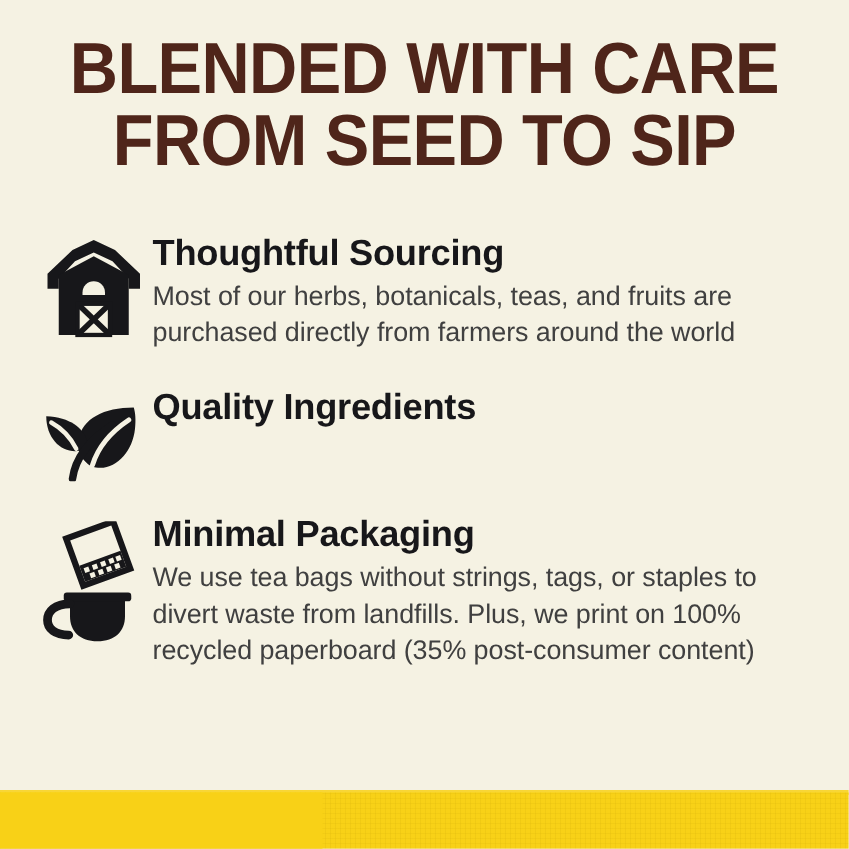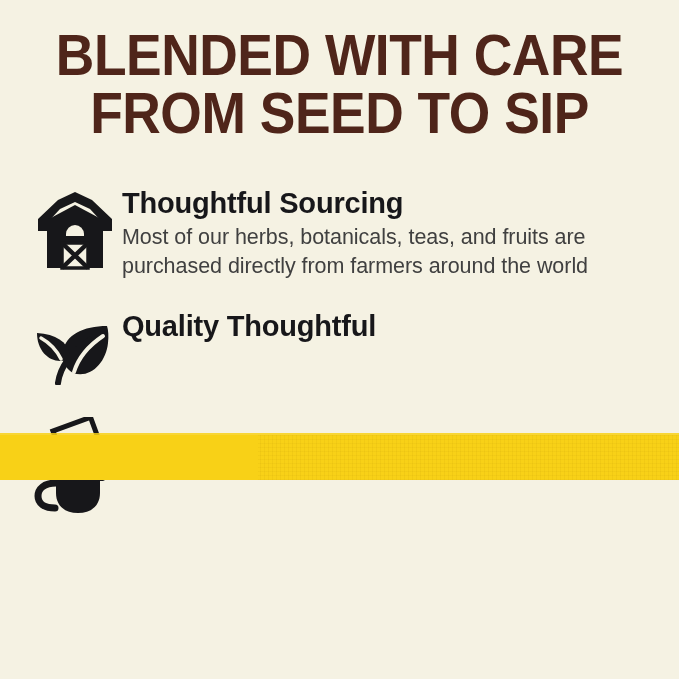--- a/index.html
+++ b/index.html
@@ -10,21 +10,21 @@
     width: 679px;
     height: 679px;
     overflow: hidden;
     background: #f5f2e3;
     font-family: "Liberation Sans", sans-serif;
     -webkit-font-smoothing: antialiased;
   }
   .infographic {
     position: relative;
     width: 679px;
-    height: 480px;
+    height: 679px;
     background: #f5f2e3;
     box-sizing: border-box;
   }
 
   
   .headline {
     position: absolute;
     left: 0;
     top: 26px;
     width: 679px;
@@ -175,21 +175,21 @@
 
           <path d="M3 10 C3 27 14 38 26 38 C32 38 35 35 36 31 C33 19 22 11 3 10 Z" fill="#17171a"></path>
 
           <path d="M24 60 C26 45 36 30 56 17" stroke="#17171a" stroke-width="6" fill="none" stroke-linecap="round"></path>
 
           <path d="M40 49 C44 36 54 23 69 13" stroke="#f5f2e3" stroke-width="4" fill="none" stroke-linecap="round"></path>
           <path d="M27 36 C23 28 16 20 7 15" stroke="#f5f2e3" stroke-width="3.5" fill="none" stroke-linecap="round"></path>
         </svg>
       </div>
       <div class="feature-body">
-        <h2 class="feature-title">Quality Thoughtful</h2>
+        <h2 class="feature-title">Quality Ingredients</h2>
       </div>
     </div>
 
     <div class="feature feature--packaging">
       <div class="feature-icon">
         <svg width="82" height="100" viewBox="0 0 82 100" aria-hidden="true">
 
           <g transform="rotate(-20 45 30)">
             <rect x="26" y="6" width="40" height="40" fill="none" stroke="#17171a" stroke-width="5"></rect>
             <rect x="28.5" y="30" width="35" height="13.5" fill="#17171a"></rect>
@@ -207,20 +207,24 @@
             </g>
           </g>
 
           <path d="M18 58 L70 58 L70 62 L66 62 L66 76 C66 88 58 96 44 96 C30 96 22 88 22 76 L22 62 L18 62 Z" fill="#17171a"></path>
 
           <rect x="17" y="57" width="54" height="7" rx="2.5" fill="#17171a"></rect>
 
           <path d="M22 66 C10 66 4 72 4 79 C4 86 10 91 21 91" stroke="#17171a" stroke-width="7" fill="none" stroke-linecap="round"></path>
         </svg>
       </div>
+      <div class="feature-body">
+        <h2 class="feature-title">Minimal Packaging</h2>
+        <p class="feature-text">We use tea bags without strings, tags, or staples to divert waste from landfills. Plus, we print on 100% recycled paperboard (35% post-consumer content)</p>
+      </div>
     </div>
 
   </div>
 
   <div class="bottom-band">
     <div class="band-edge"></div>
     <div class="band-texture"></div>
     <div class="band-texture-left"></div>
   </div>
 

